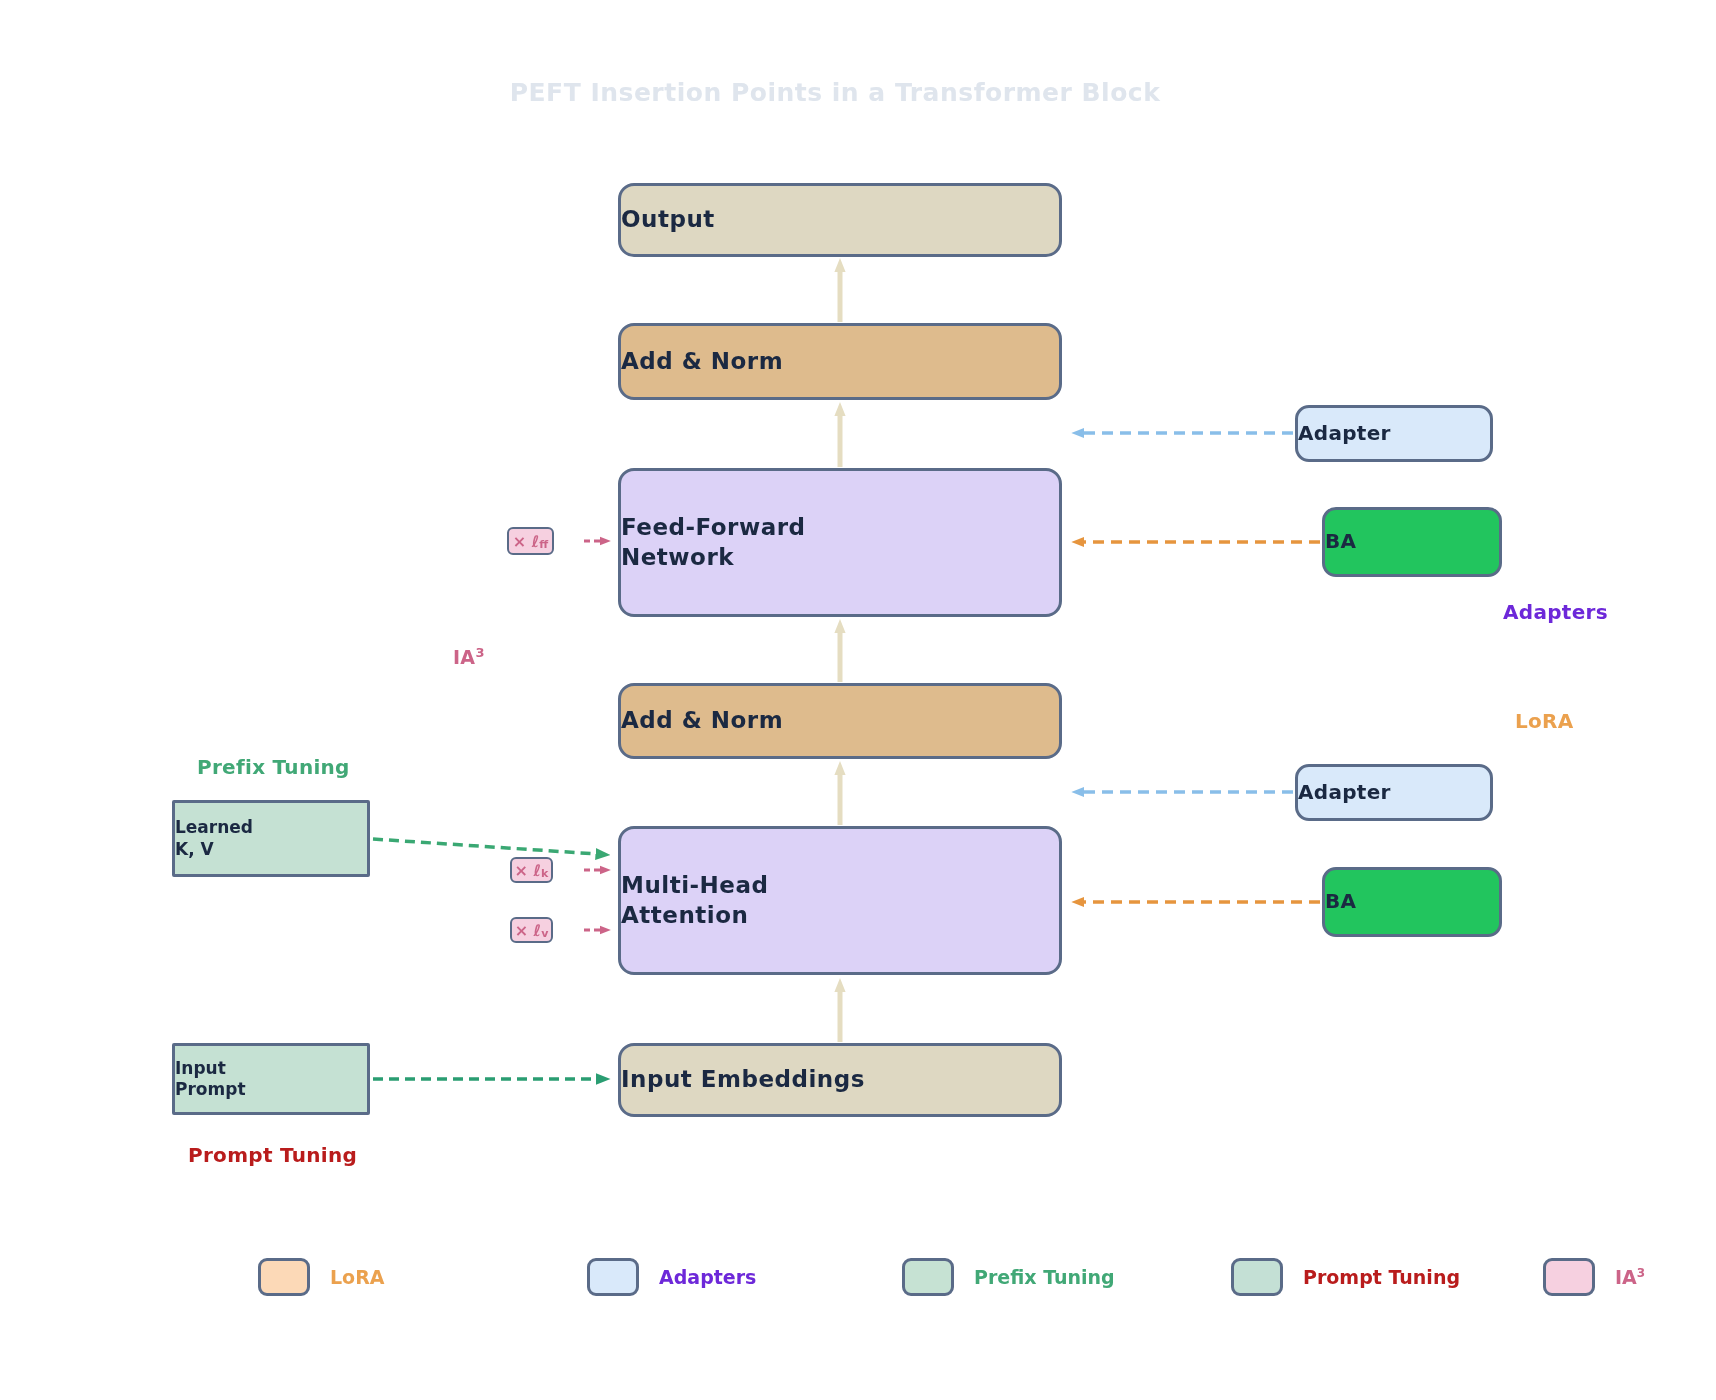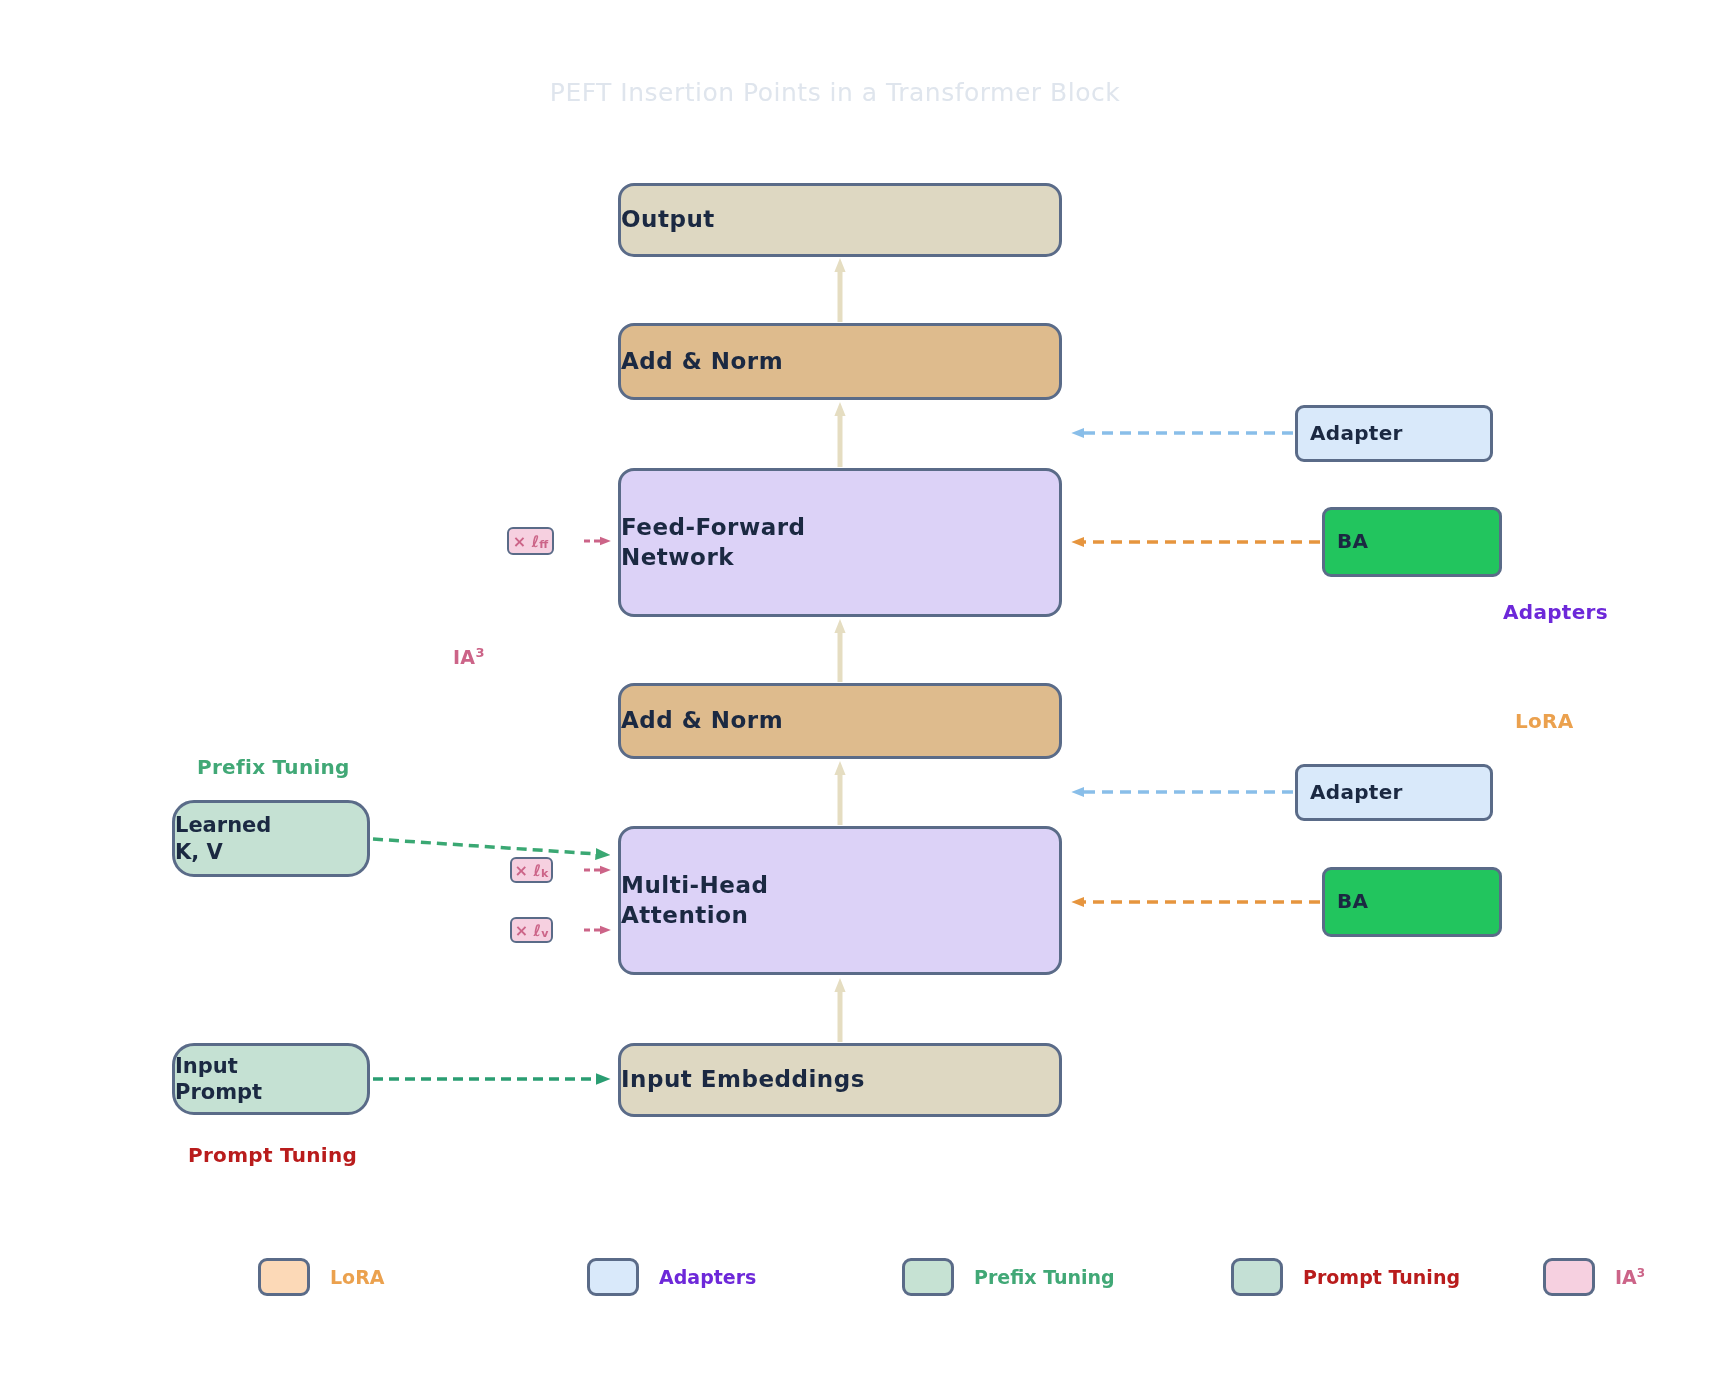--- a/index.html
+++ b/index.html
@@ -2,36 +2,36 @@
 <html><head>
 <meta charset="utf-8">
 <style>
   html,body{margin:0;padding:0;background:#ffffff;}
   .page{
     position:relative;width:1716px;height:1400px;background:#ffffff;overflow:hidden;
     font-family:"DejaVu Sans","Liberation Sans",sans-serif;
   }
   .title{
     position:absolute;left:835px;top:78px;transform:translateX(-50%);
-    font-size:25px;font-weight:normal;color:#dfe5ed;white-space:nowrap;letter-spacing:.5px;
+    font-size:25px;font-weight:bold;color:#dfe5ed;white-space:nowrap;letter-spacing:.5px;
   }
   .box{
     position:absolute;box-sizing:border-box;border:3px solid #5a6b88;
     display:flex;flex-direction:column;align-items:flex-start;justify-content:center;
     color:#1b2942;font-weight:bold;text-align:center;line-height:1.27;
   }
   .big{left:618px;width:444px;border-radius:16px;font-size:23px;letter-spacing:.5px;}
   .fill-base{background:#ded8c2;}
   .fill-norm{background:#debb8d;}
   .fill-attn{background:#dcd2f7;}
   .fill-adapter{background:#d9e9fa;}
   .fill-lora{background:#22c55e;}
   .fill-green{background:#c5e1d3;}
-  .side{border-radius:9px;font-size:20px;letter-spacing:.3px;padding-left:12px;}
-  .smallgreen{border-radius:22px;font-size:21px;line-height:1.24;}
+  .side{border-radius:14px;font-size:20px;letter-spacing:.3px;}
+  .smallgreen{border-radius:2px;font-size:17px;line-height:1.24;}
   .badge{
     position:absolute;box-sizing:border-box;border:2px solid #5a6b88;border-radius:6px;
     background:#f6d0e0;color:#cc6488;font-size:16px;font-weight:bold;
     display:flex;align-items:center;justify-content:center;white-space:nowrap;
   }
   .badge sub{font-size:11px;font-weight:bold;transform:translateY(3px);}
   .sidelabel{position:absolute;font-weight:bold;font-size:20px;white-space:nowrap;letter-spacing:.3px;}
   .c-green1{color:#41a876;}
   .c-green2{color:#b91c1c;}
   .c-blue{color:#6d28d9;}

